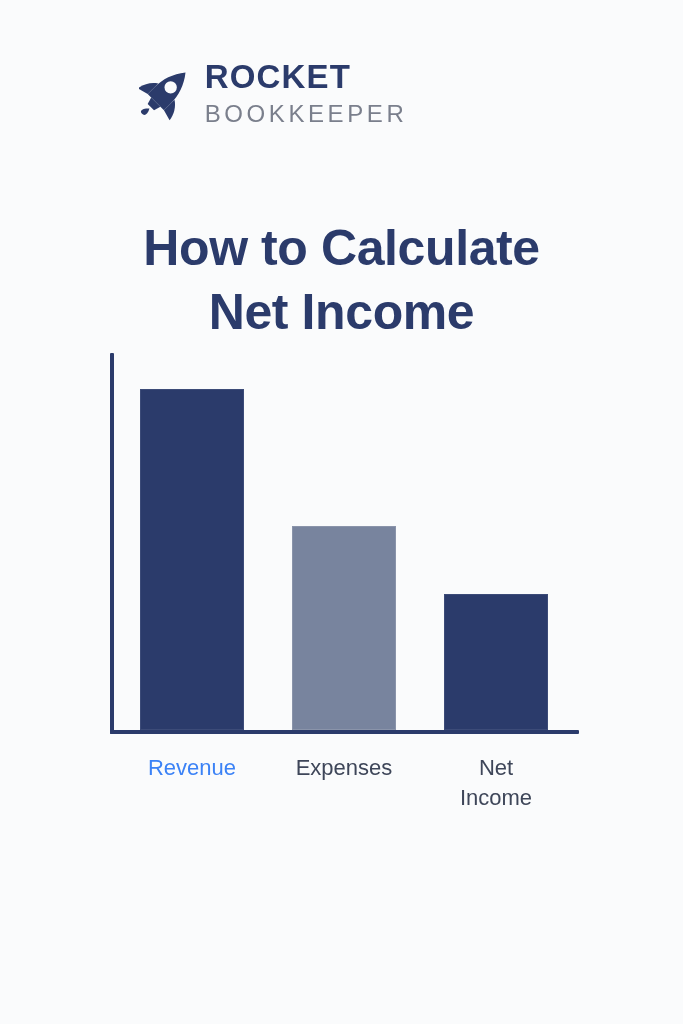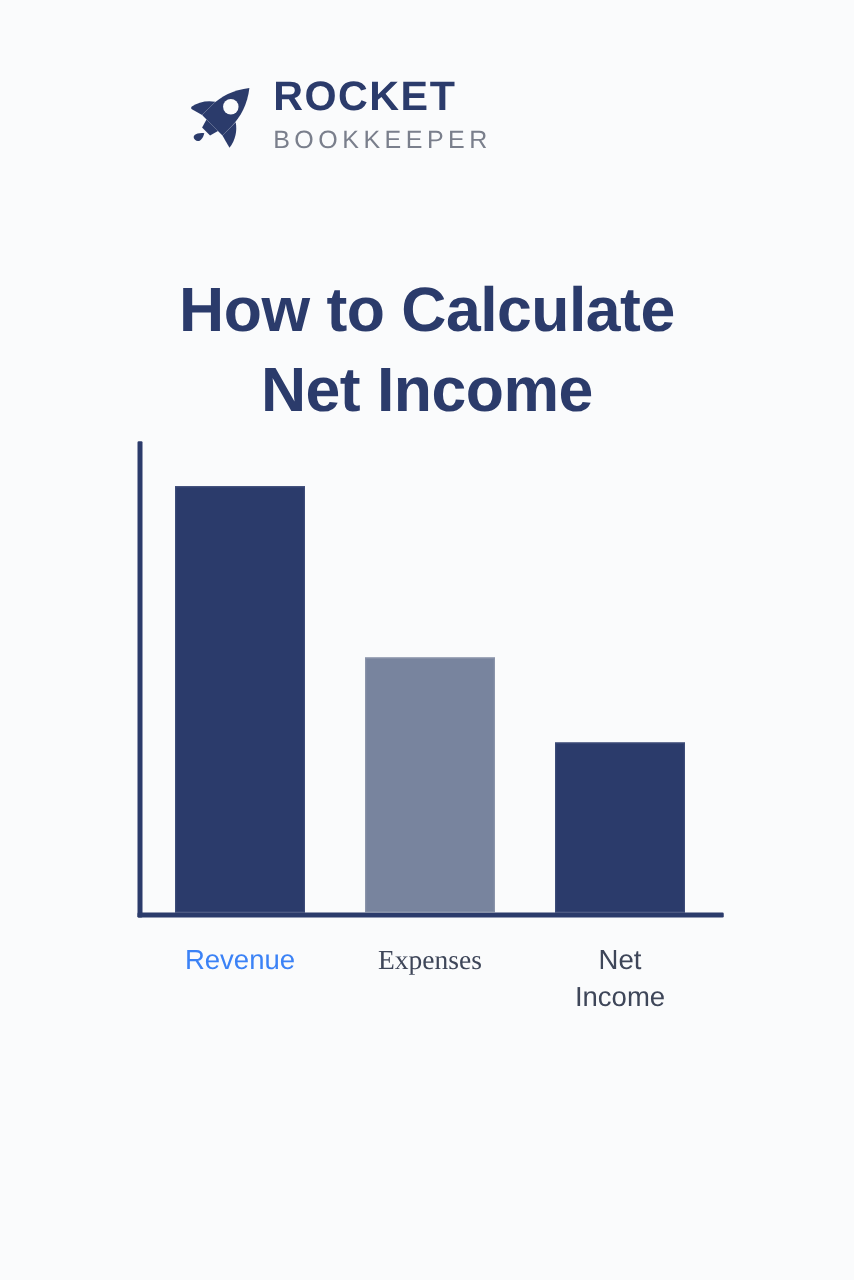--- a/index.html
+++ b/index.html
@@ -40,21 +40,21 @@
   }
   .logo-primary {
     font-size: 33px;
     font-weight: bold;
     color: #2B3B6B;
     letter-spacing: 1.2px;
     line-height: 1.0;
     white-space: nowrap;
   }
   .logo-secondary {
-    font-size: 20px;
+    font-size: 24px;
     font-weight: normal;
     color: #7A7F8C;
     letter-spacing: 3.6px;
     line-height: 1.0;
     margin-top: 9px;
     white-space: nowrap;
   }
 
   
   .headline {
@@ -133,21 +133,21 @@
   .tick-label {
     position: absolute;
     top: 8px;
     width: 110px;
     text-align: center;
     font-size: 22px;
     color: #3E4659;
     line-height: 1.35;
   }
   .tick-0 { left: 27px; }
-  .tick-1 { left: 179px; font-family: Liberation Serif, serif; }
+  .tick-1 { left: 179px; }
   .tick-2 { left: 331px; }
 </style>
 </head>
 <body style="background: rgb(250, 251, 252);">
 
 <div class="logo-block">
   <svg class="rocket-icon" viewBox="0 0 52 62" aria-hidden="true">
     <g transform="rotate(45 26 31)">
 
       <path d="M26 2 C34 12 37.5 23 37.5 34 L37.5 44 L14.5 44 L14.5 34 C14.5 23 18 12 26 2 Z" fill="#2B3B6B"></path>

